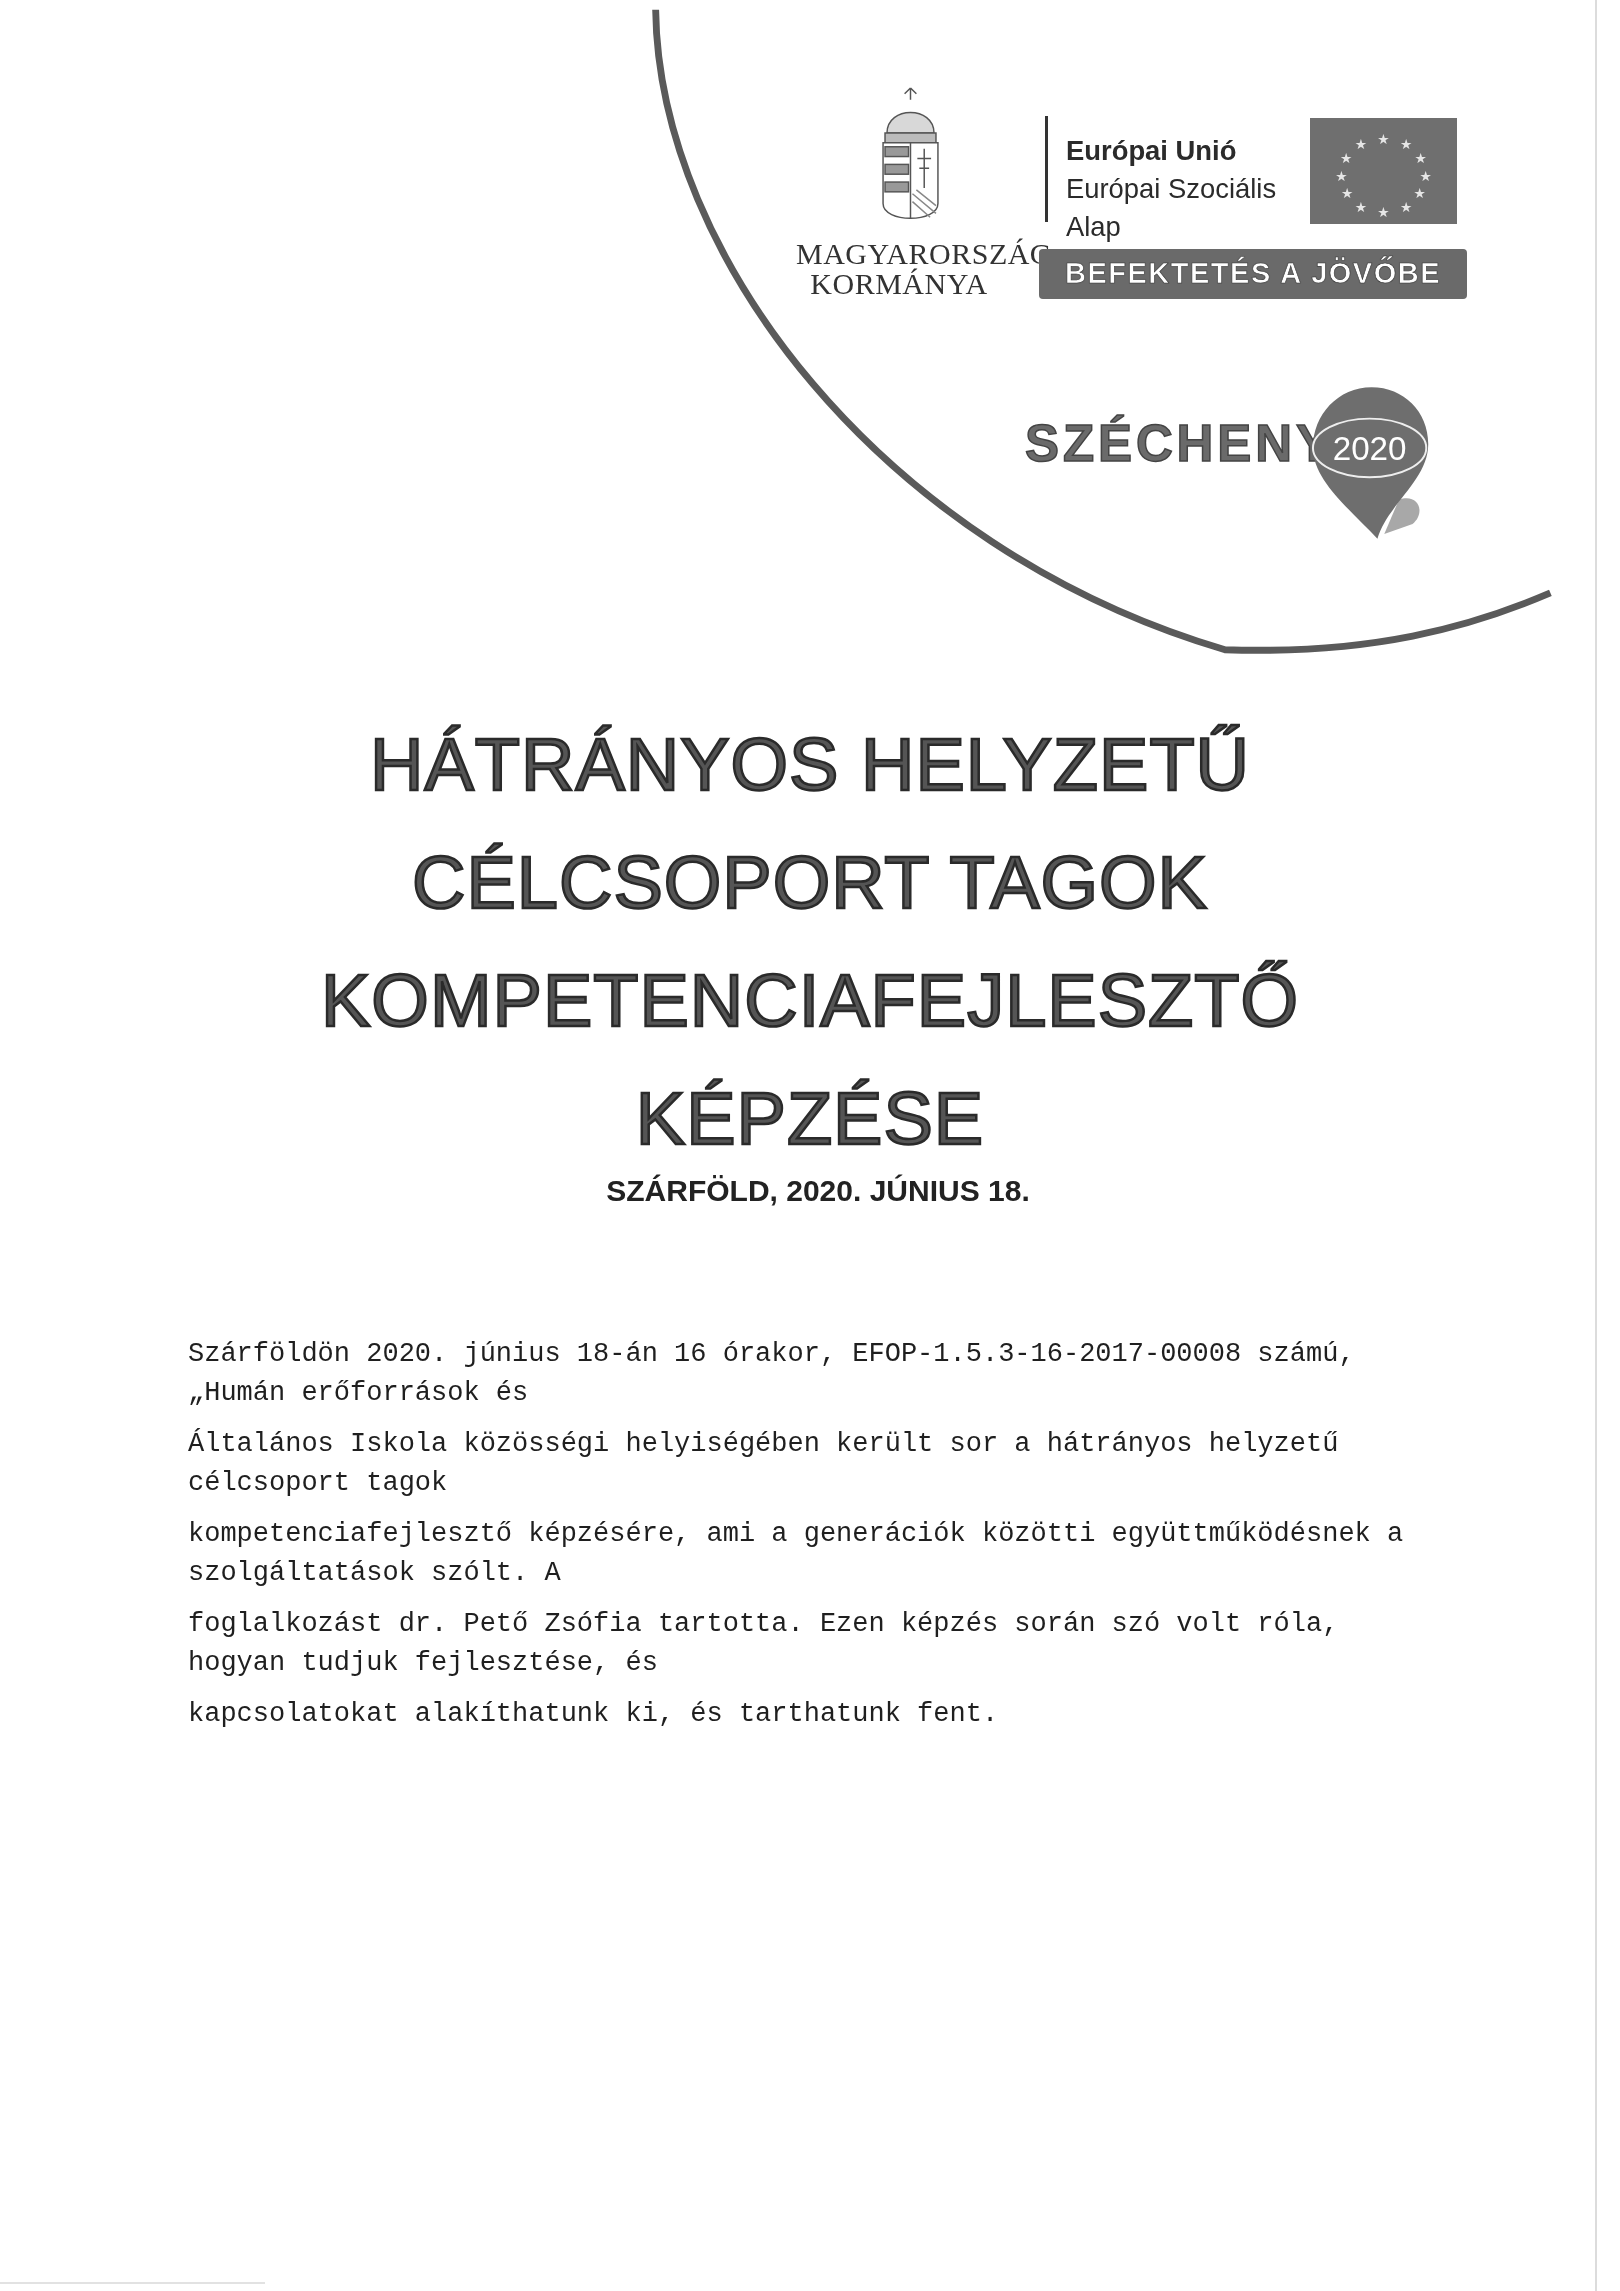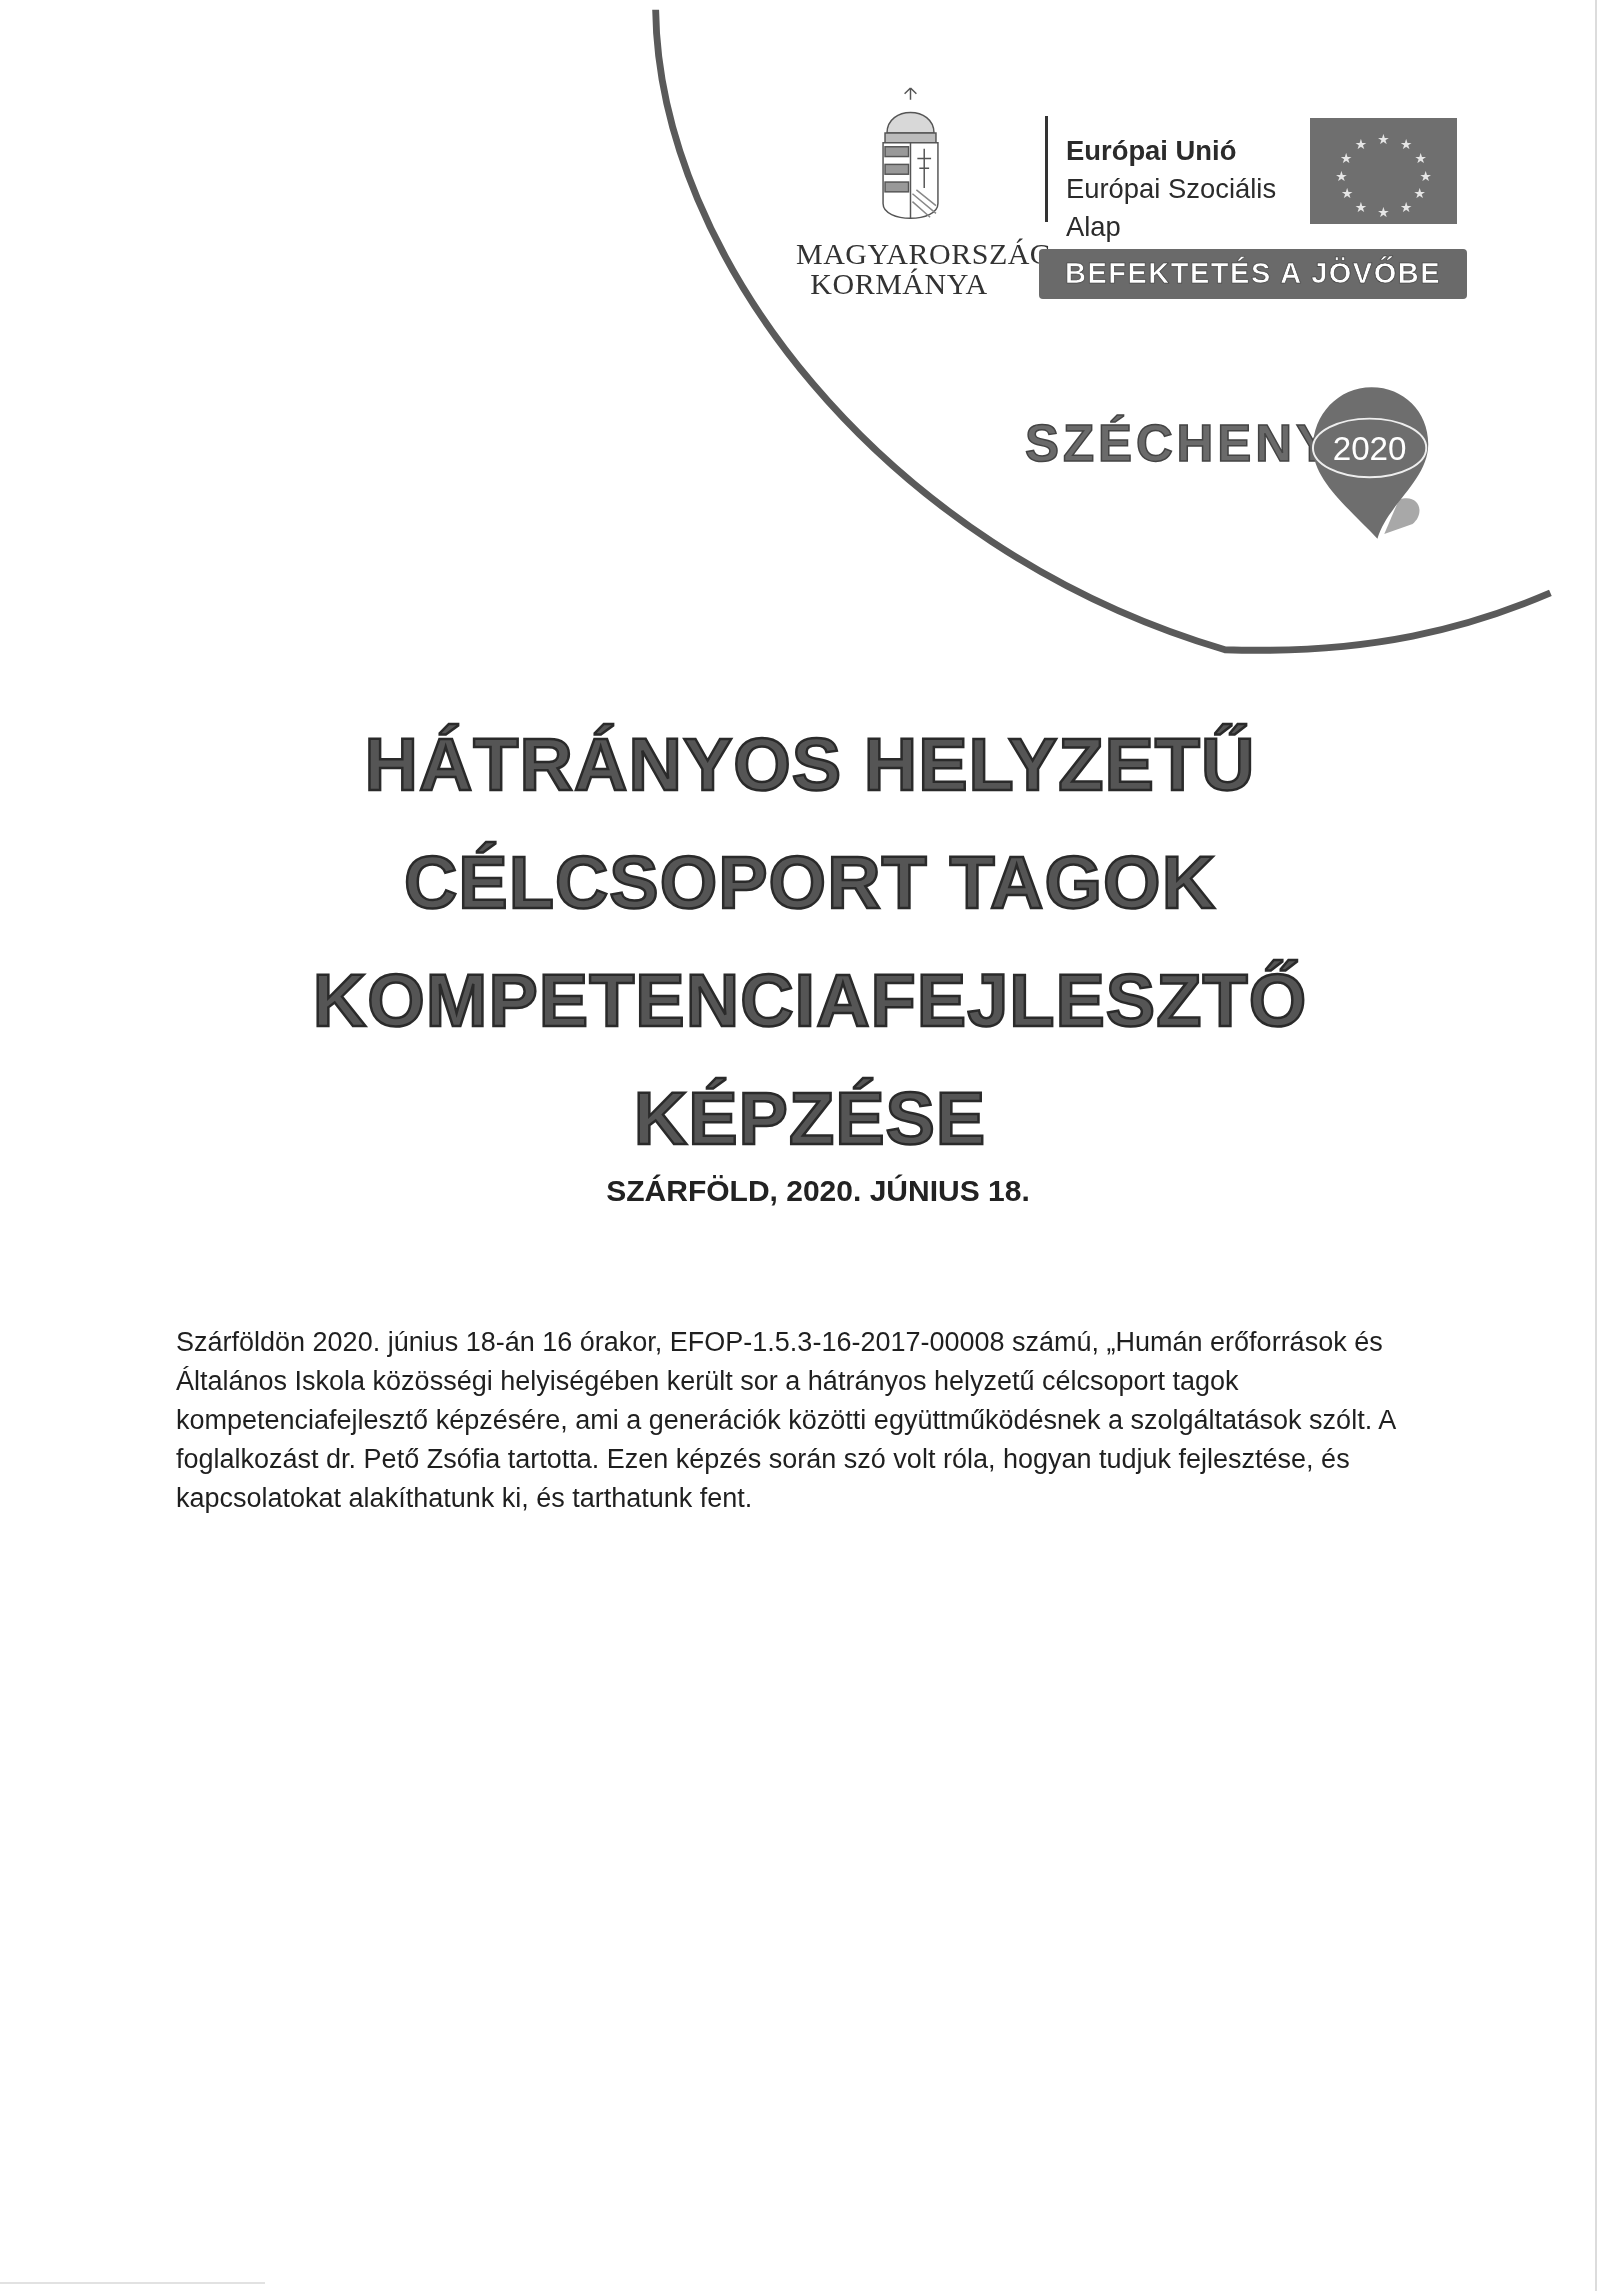--- a/index.html
+++ b/index.html
@@ -8,24 +8,24 @@
   #curve { position:absolute; left:0; top:0; width:1620px; height:686px; }
   .gov-name { position:absolute; left:796px; top:240px; width:206px; text-align:center; font-family:"Liberation Serif", serif; color:#333; line-height:28px; font-size:24.5px; letter-spacing:0.5px; }
   .gov-name .big { font-size:30px; }
   .eu-divider { position:absolute; left:1045px; top:116px; width:2.9px; height:106px; background:#333; }
   .eu-text { position:absolute; left:1066px; top:116px; font-size:27.4px; line-height:38px; color:#2b2b2b;margin-top:16px; }
   .eu-text .bold { font-weight:bold; }
   .eu-flag { position:absolute; left:1310px; top:118px; width:147px; height:106px; background:#6f6f6f; }
   .banner { position:absolute; left:1039px; top:249px; width:428px; height:50px; background:#6a6a6a; border-radius:3.9px; color:#fff; font-size:29px; font-weight:bold; line-height:49px; text-align:center; letter-spacing:1.5px; text-shadow:0 0 1px #444; -webkit-text-stroke:0.6px #3a3a3a; }
   .szechenyi { position:absolute; left:1025px; top:414px; font-size:51px; font-weight:bold; letter-spacing:3.9px; color:#6a6a6a; -webkit-text-stroke:1.5px #444; }
   .pin { position:absolute; left:1311px; top:387px; width:127px; height:157px; }
-  .title { position:absolute; left:0; top:706px; width:1620px; text-align:center; font-weight:bold; font-size:74px; line-height:118px; color:#555; -webkit-text-stroke:2.5px #2a2a2a; letter-spacing:1px; }
+  .title { position:absolute; left:0; top:706px; width:1620px; text-align:center; font-weight:normal; font-size:74px; line-height:118px; color:#555; -webkit-text-stroke:2.5px #2a2a2a; letter-spacing:1px; }
   .date { position:absolute; left:8px; top:1174px; width:1620px; text-align:center; font-weight:bold; font-size:30px; color:#222; }
   .body-text { position:absolute; left:176px; top:1323px; width:1264px; font-size:27px; line-height:39px; color:#1f1f1f; }
-  .body-text p { margin:0; }
+  .body-text p { margin:12px;font-family:Liberation Mono, monospace; }
   .scan-edge-right { position:absolute; left:1595px; top:0; width:2px; height:2292px; background:#dcdcdc; }
   .scan-edge-bottom { position:absolute; left:0; top:2282px; width:265px; height:2px; background:#e2e2e2; }
 </style>
 </head>
 <body>
 
 <svg id="curve" viewBox="0 0 1653 700">
   <path d="M 669 10 C 672 260, 900 560, 1250 663 C 1400 668, 1500 640, 1582 605" fill="none" stroke="#5a5a5a" stroke-width="7" stroke-linecap="butt"></path>
 </svg>
 

